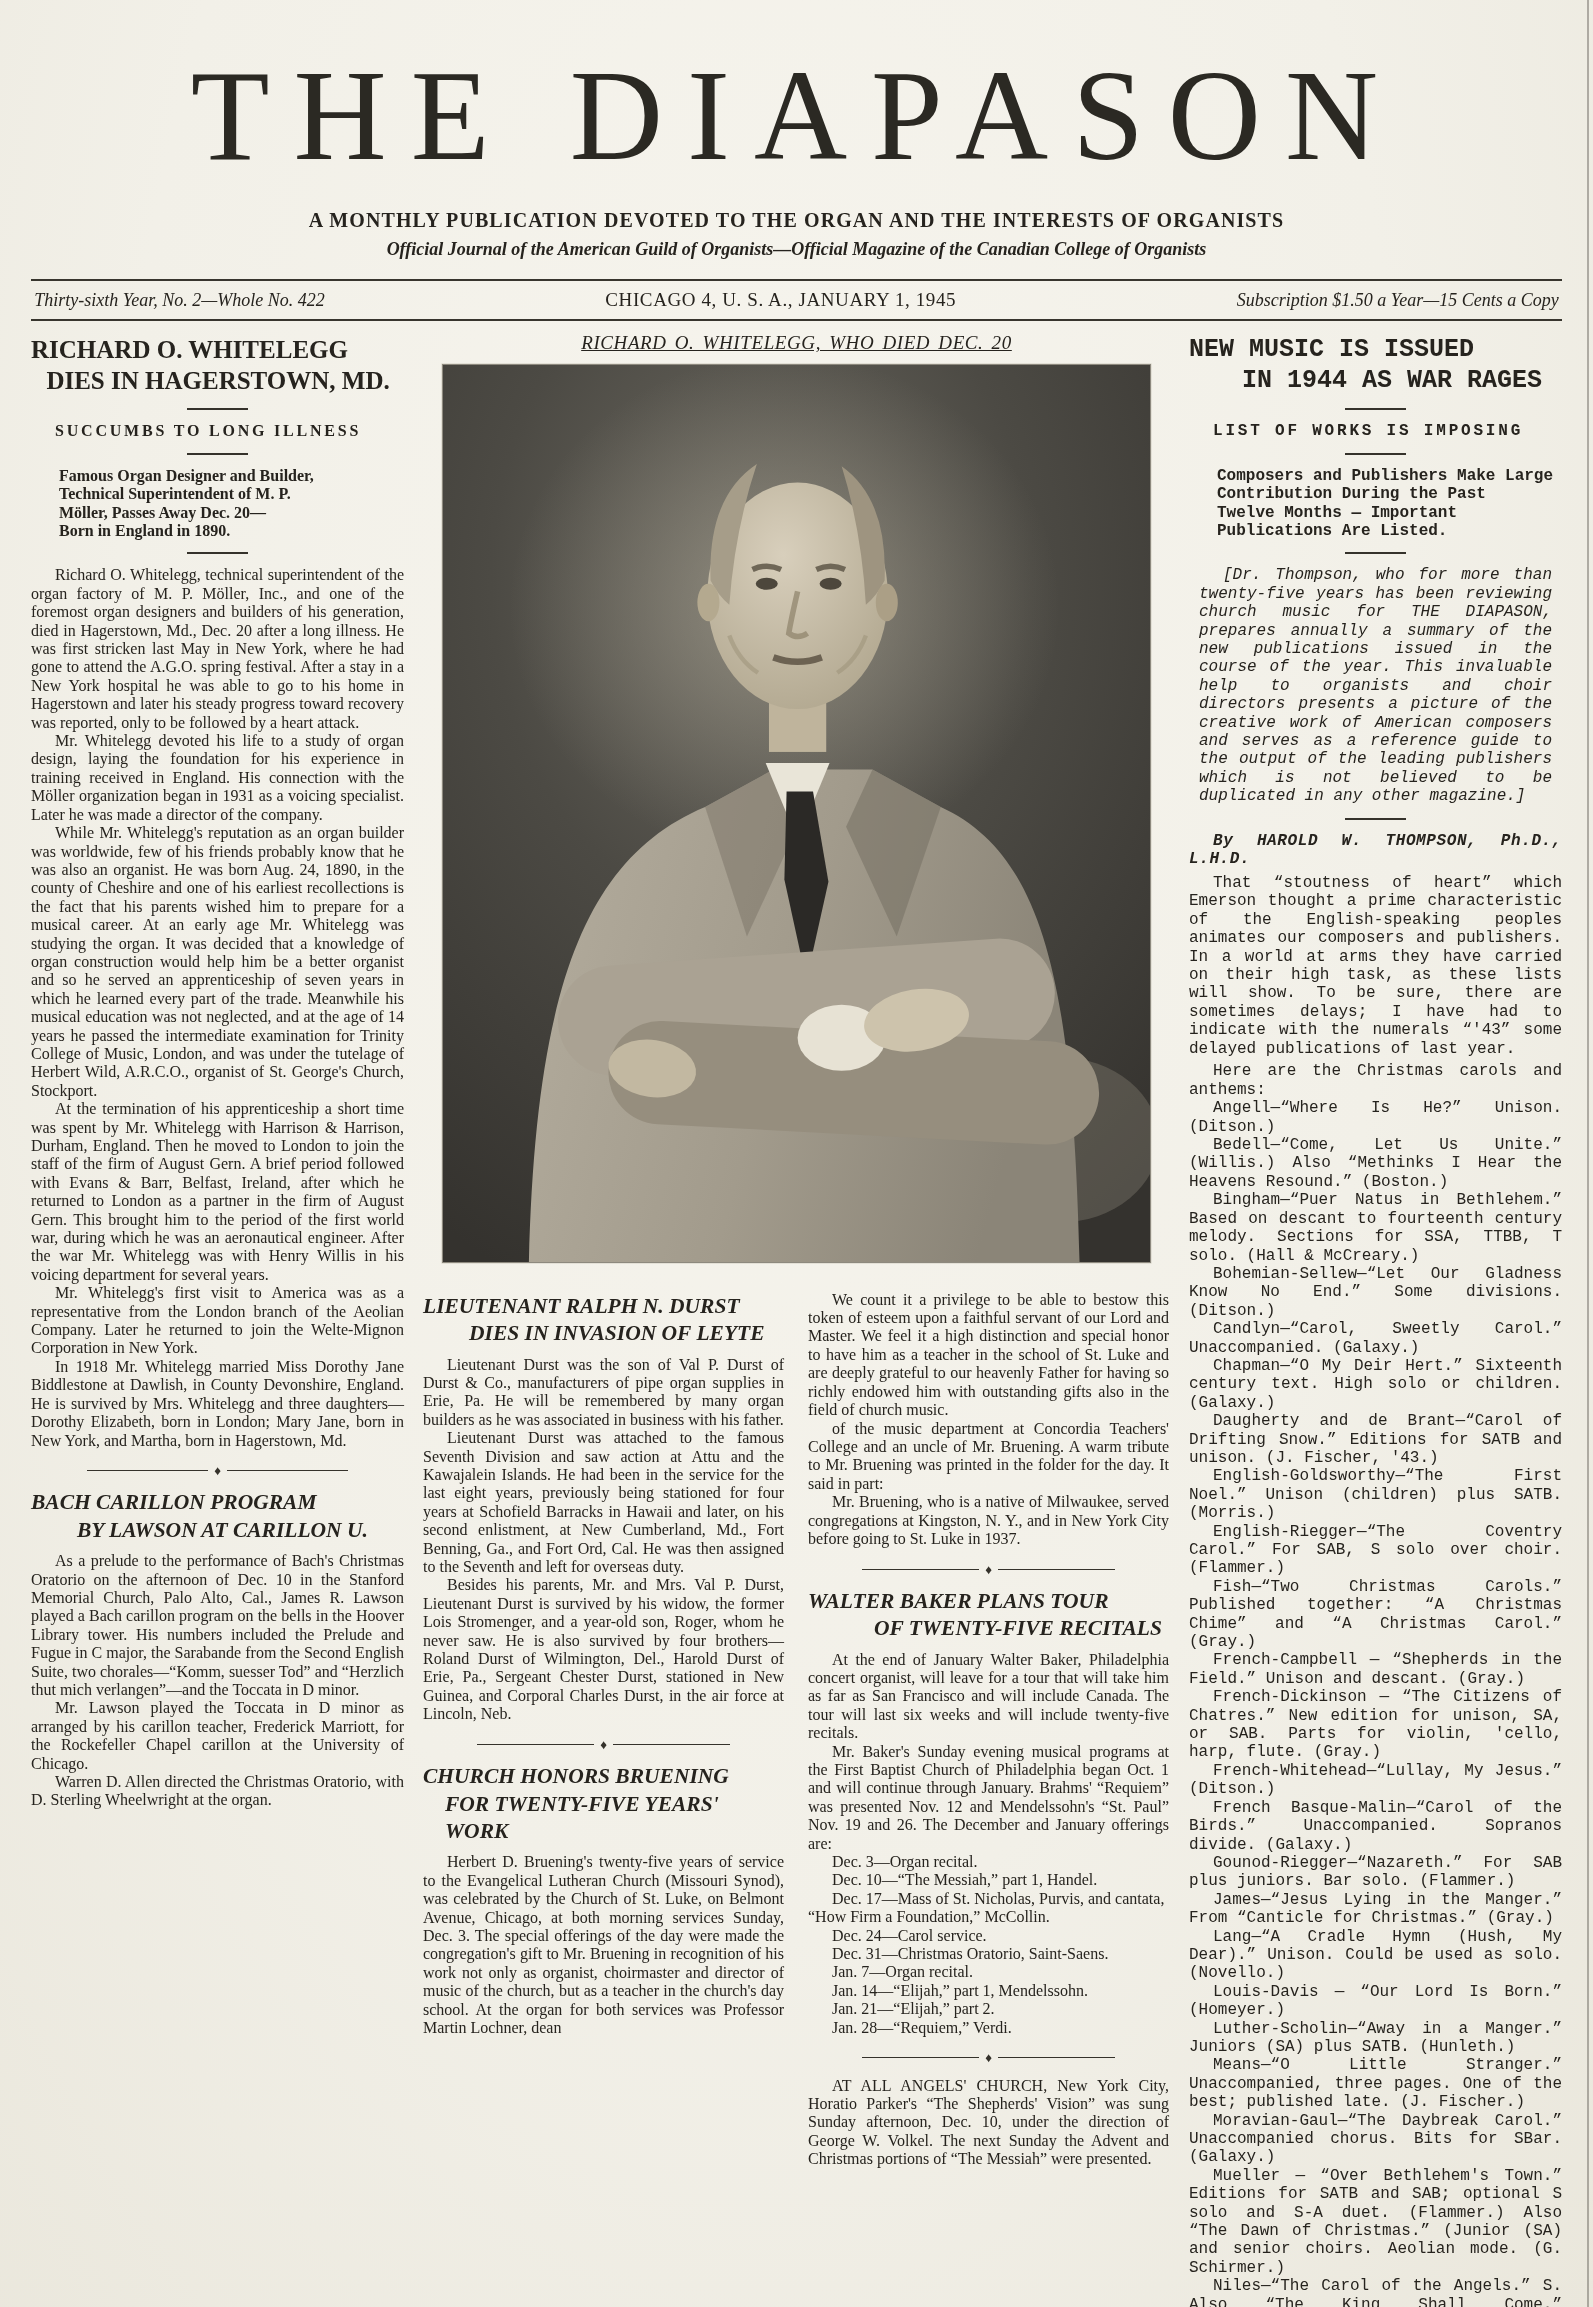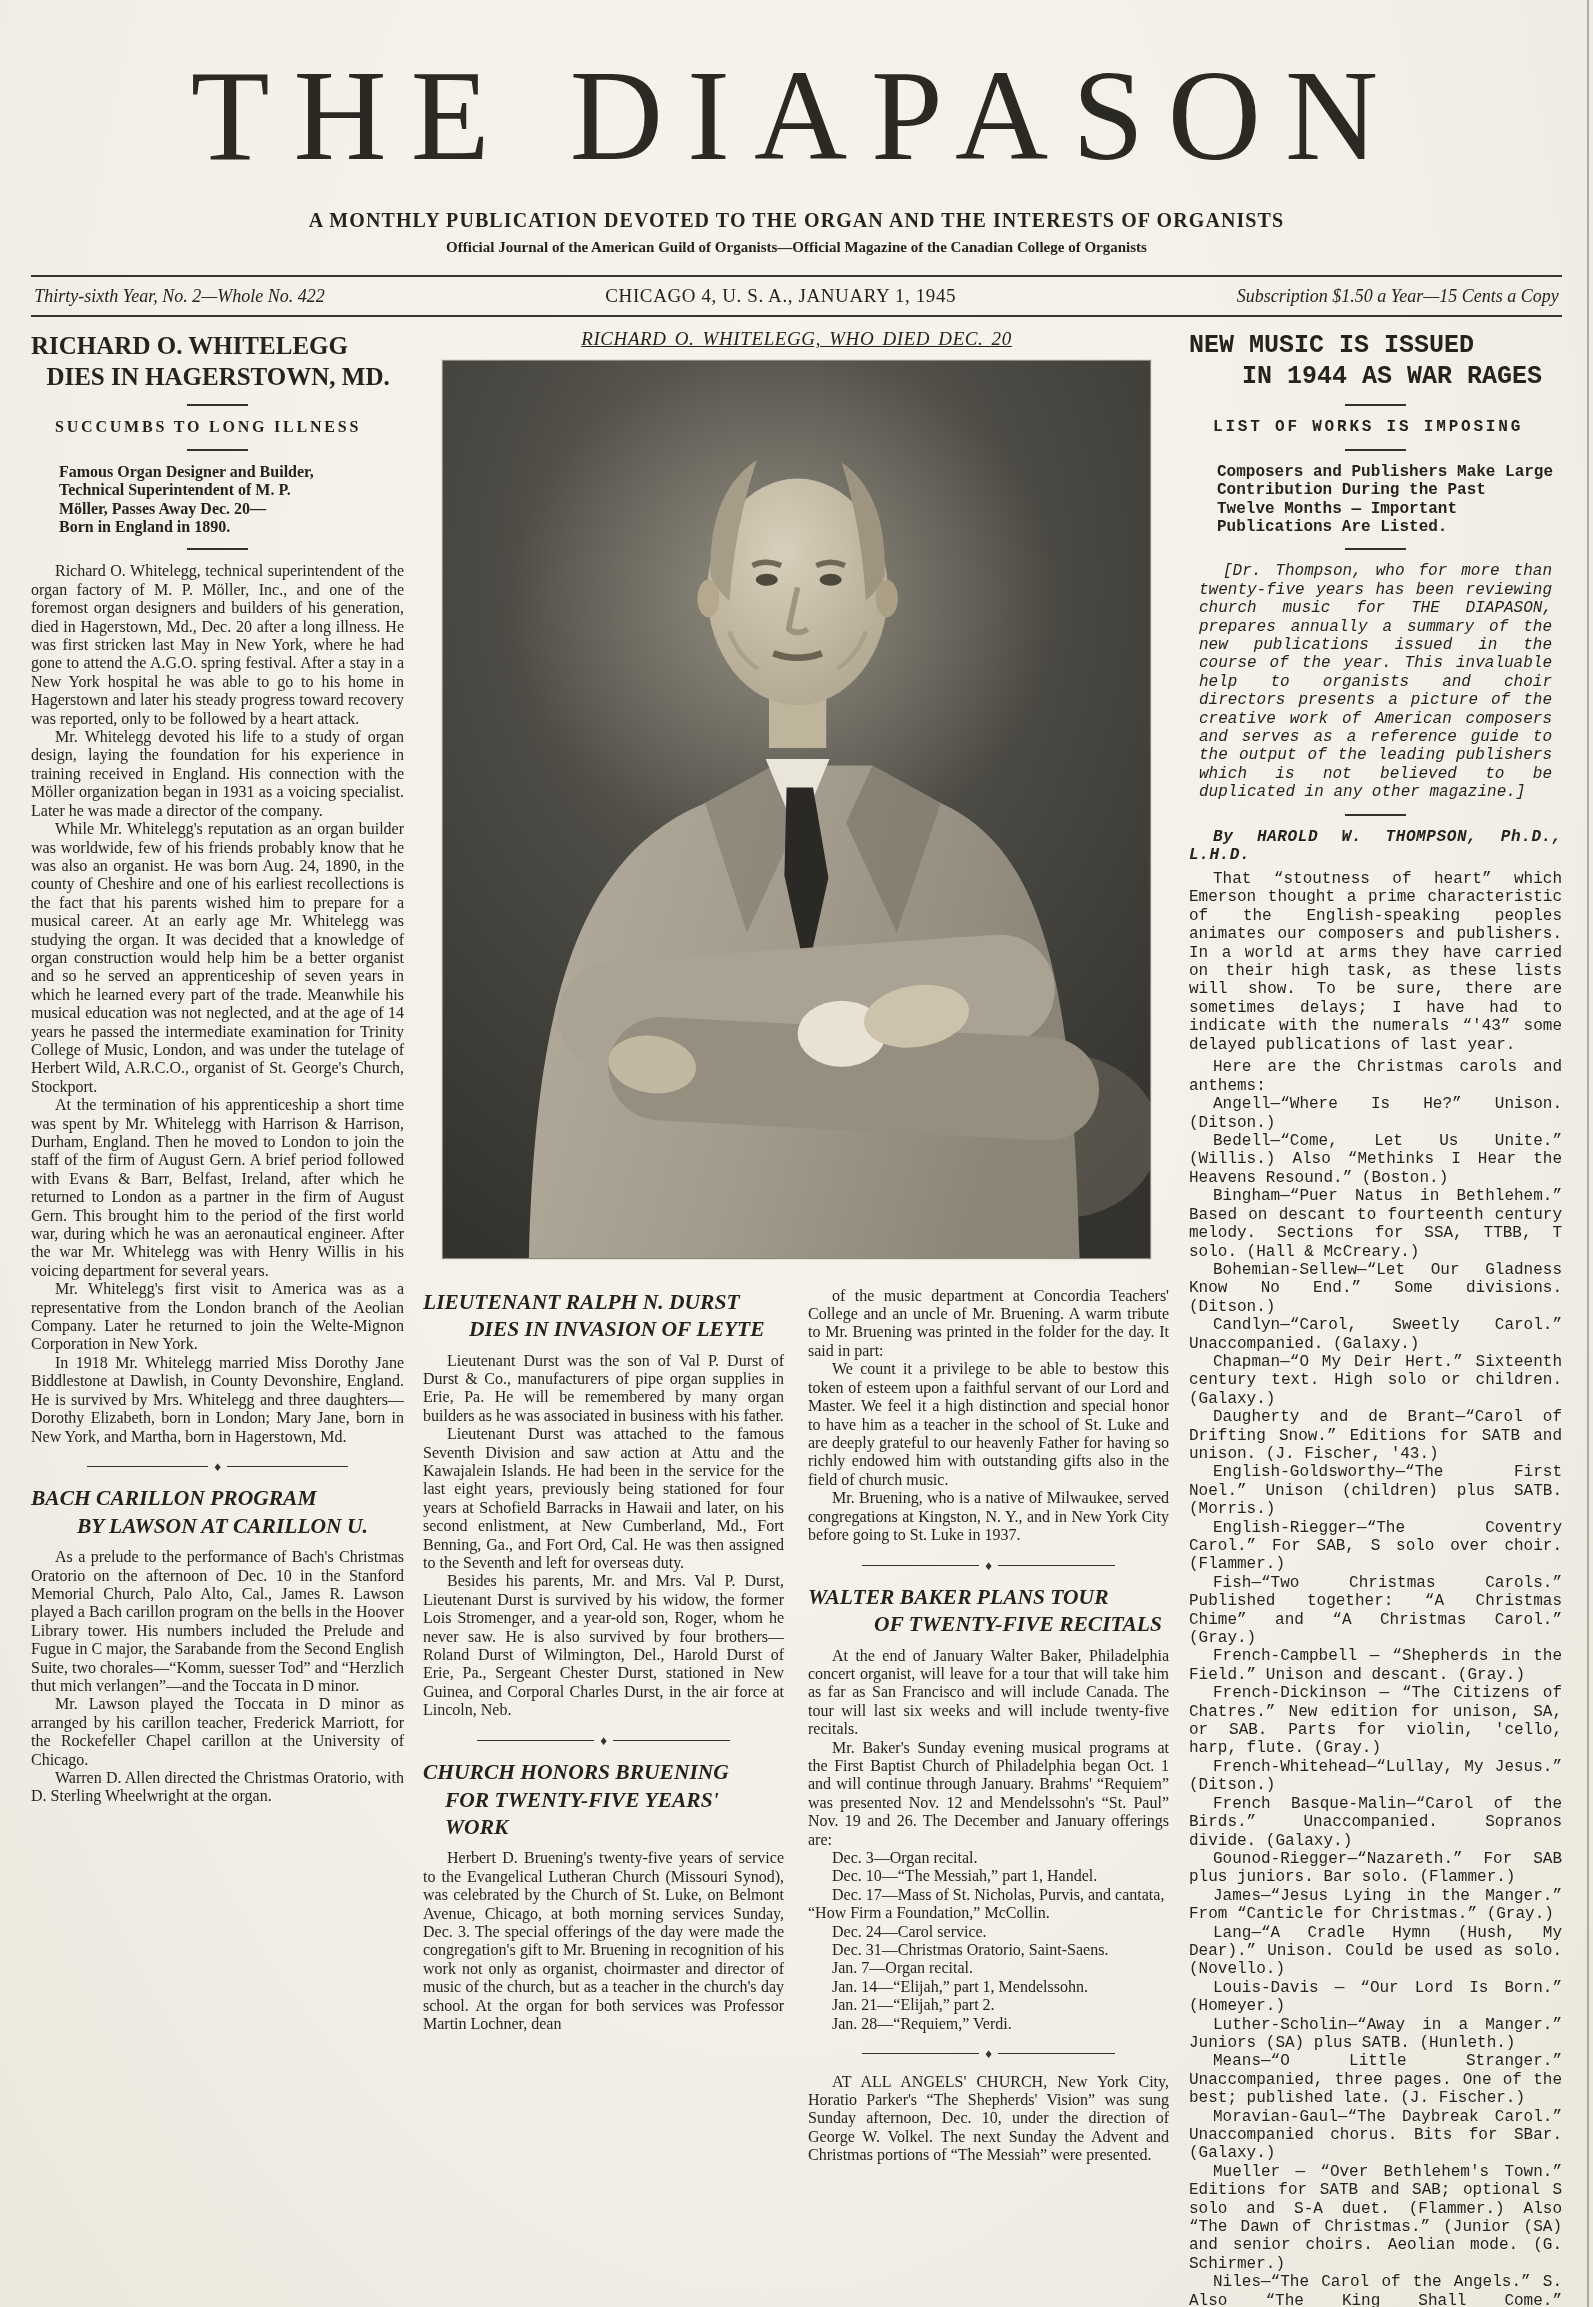--- a/index.html
+++ b/index.html
@@ -8,21 +8,21 @@
     background: radial-gradient(ellipse at 48% 28%, #f6f4ed 0%, #f2f0e8 55%, #eae7dc 100%);
     color:#26231e; font-family:"Liberation Serif", serif; overflow:hidden;
   }
   .page::after { content:""; position:absolute; top:0; bottom:0; right:3.9px; width:1.7px; background:rgba(95,92,84,.45); }
   .inner { padding:0 31px; }
 
   
   .masthead { padding-top:51px; text-align:center; }
   .mast-title { font-size:129px; line-height:1; font-weight:400; letter-spacing:24px; white-space:nowrap; margin:0; color:#2b2923; }
   .mast-sub { margin:29px 0 0; font-size:20px; font-weight:bold; letter-spacing:1.1px; }
-  .mast-official { margin:6.6px 0 0; font-size:15px; font-weight:bold; }
+  .mast-official { margin:6.6px 0 0; font-size:18px; font-weight:bold; font-style:italic; }
 
   .rule { border:0; border-top:2.8px solid #38352e; margin:0; }
   .rule.top { margin-top:19px; }
   .dateline { display:flex; justify-content:space-between; align-items:baseline; padding:8.8px 3.3px 7.7px; }
   .dl-left, .dl-right { font-style:italic; font-size:18px; }
   .dl-center { font-size:19px; letter-spacing:0.6px; }
 
   
   .content { display:flex; gap:19px; padding:10px 31px 0; align-items:flex-start; }
   .colA { flex:0 0 373px; }
@@ -206,22 +206,22 @@
             <h3 class="it-head ch">
               <span>CHURCH HONORS BRUENING</span>
               <span class="l2">FOR TWENTY-FIVE YEARS' WORK</span>
             </h3>
             <p>Herbert D. Bruening's twenty-five years of service to the Evangelical Lutheran Church (Missouri Synod), was celebrated by the Church of St. Luke, on Belmont Avenue, Chicago, at both morning services Sunday, Dec. 3. The special offerings of the day were made the congregation's gift to Mr. Bruening in recognition of his work not only as organist, choirmaster and director of music of the church, but as a teacher in the church's day school. At the organ for both services was Professor Martin Lochner, dean</p>
           </article>
         </div>
 
         <div class="mcol">
           <article>
+            <p>We count it a privilege to be able to bestow this token of esteem upon a faithful servant of our Lord and Master. We feel it a high distinction and special honor to have him as a teacher in the school of St. Luke and are deeply grateful to our heavenly Father for having so richly endowed him with outstanding gifts also in the field of church music.</p>
             <p>of the music department at Concordia Teachers' College and an uncle of Mr. Bruening. A warm tribute to Mr. Bruening was printed in the folder for the day. It said in part:</p>
-            <p>We count it a privilege to be able to bestow this token of esteem upon a faithful servant of our Lord and Master. We feel it a high distinction and special honor to have him as a teacher in the school of St. Luke and are deeply grateful to our heavenly Father for having so richly endowed him with outstanding gifts also in the field of church music.</p>
             <p>Mr. Bruening, who is a native of Milwaukee, served congregations at Kingston, N. Y., and in New York City before going to St. Luke in 1937.</p>
           </article>
           <div class="orn">
               <span>♦</span>
             </div>
           <article>
             <h3 class="it-head wb">
               <span>WALTER BAKER PLANS TOUR</span>
               <span class="l2">OF TWENTY-FIVE RECITALS</span>
             </h3>

